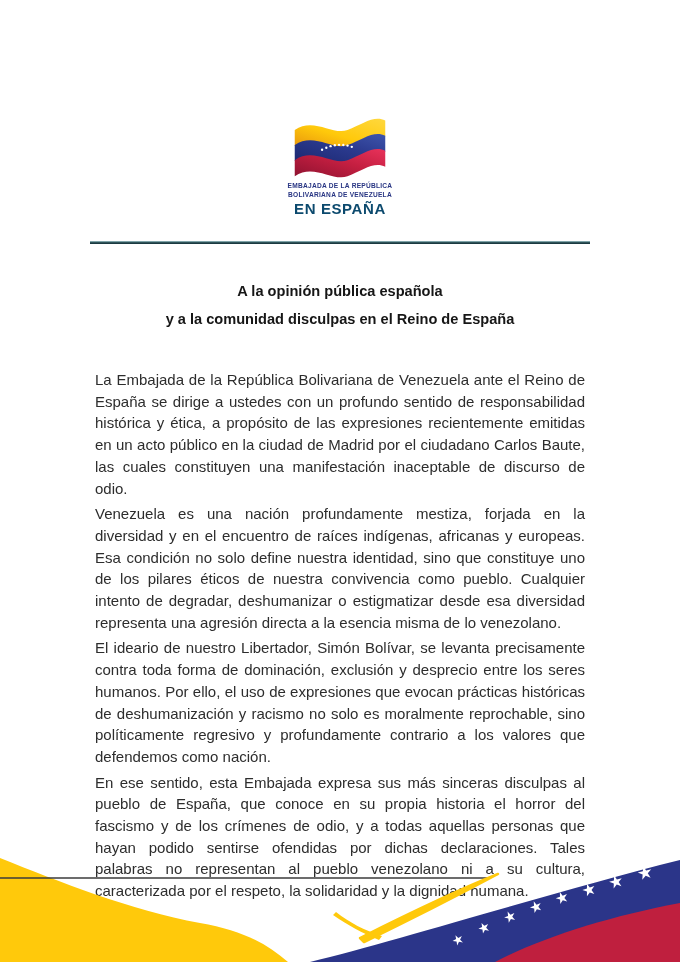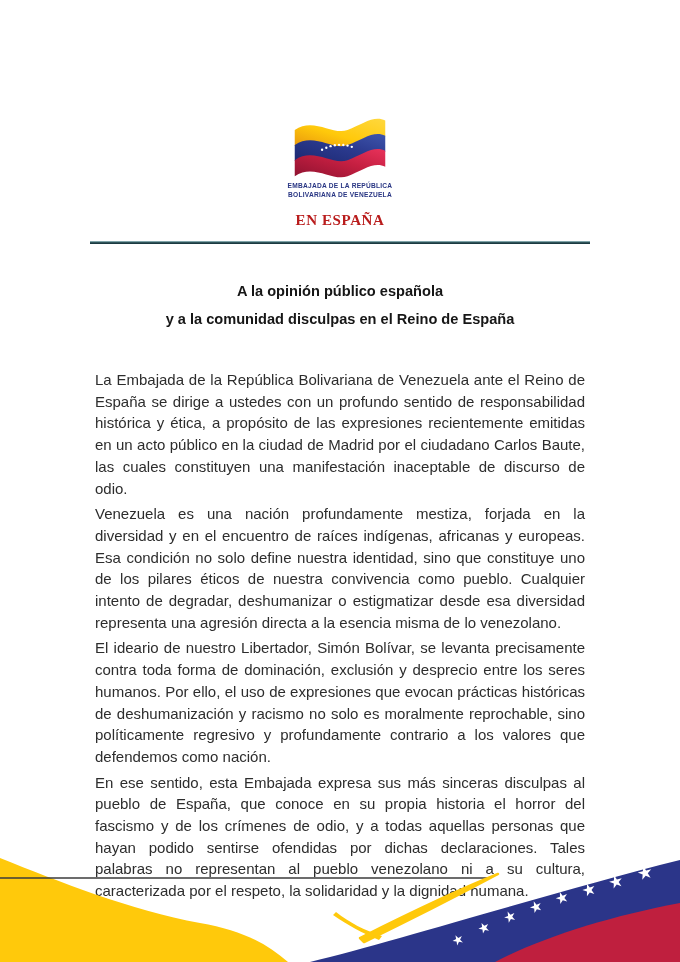--- a/index.html
+++ b/index.html
@@ -18,27 +18,26 @@
   .logo-flag{display:block;margin:0 auto;width:96px;height:66px;}
   .logo-org{
     margin-top:3px;
     color:#283583;
     font-weight:bold;
     font-size:6.6px;
     letter-spacing:0.25px;
     line-height:8.6px;
   }
   .logo-country{
-    color:#b91c1c;
+    color:#0c4a6e;
     font-weight:bold;
     font-size:15px;
     letter-spacing:0.6px;
     line-height:17px;
-    margin-top:13px;
-    font-family:Liberation Serif, serif;
+    margin-top:1px;
   }
   
   .rule{
     position:absolute;top:241px;left:90px;width:500px;height:3px;
     background:linear-gradient(to bottom,#a8cdd2 0%,#23464c 55%,#16343a 100%);
   }
   
   .titles{position:absolute;top:283px;left:0;width:680px;text-align:center;}
   .titles p{
     margin:0 0 12px 0;
@@ -99,21 +98,21 @@
       </g>
     </svg>
     <div class="logo-org">EMBAJADA DE LA REPÚBLICA</div>
     <div class="logo-org" style="margin-top:0;">BOLIVARIANA DE VENEZUELA</div>
     <div class="logo-country">EN ESPAÑA</div>
   </div>
 
   <div class="rule"></div>
 
   <div class="titles">
-    <p>A la opinión público española</p>
+    <p>A la opinión pública española</p>
     <p>y a la comunidad disculpas en el Reino de España</p>
   </div>
 
   <div class="body-text">
     <p>La Embajada de la República Bolivariana de Venezuela ante el Reino de España se dirige a ustedes con un profundo sentido de responsabilidad histórica y ética, a propósito de las expresiones recientemente emitidas en un acto público en la ciudad de Madrid por el ciudadano Carlos Baute, las cuales constituyen una manifestación inaceptable de discurso de odio.</p>
     <p>Venezuela es una nación profundamente mestiza, forjada en la diversidad y en el encuentro de raíces indígenas, africanas y europeas. Esa condición no solo define nuestra identidad, sino que constituye uno de los pilares éticos de nuestra convivencia como pueblo. Cualquier intento de degradar, deshumanizar o estigmatizar desde esa diversidad representa una agresión directa a la esencia misma de lo venezolano.</p>
     <p>El ideario de nuestro Libertador, Simón Bolívar, se levanta precisamente contra toda forma de dominación, exclusión y desprecio entre los seres humanos. Por ello, el uso de expresiones que evocan prácticas históricas de deshumanización y racismo no solo es moralmente reprochable, sino políticamente regresivo y profundamente contrario a los valores que defendemos como nación.</p>
     <p>En ese sentido, esta Embajada expresa sus más sinceras disculpas al pueblo de España, que conoce en su propia historia el horror del fascismo y de los crímenes de odio, y a todas aquellas personas que hayan podido sentirse ofendidas por dichas declaraciones. Tales palabras no representan al pueblo venezolano ni a su cultura, caracterizada por el respeto, la solidaridad y la dignidad humana.</p>
   </div>
 

